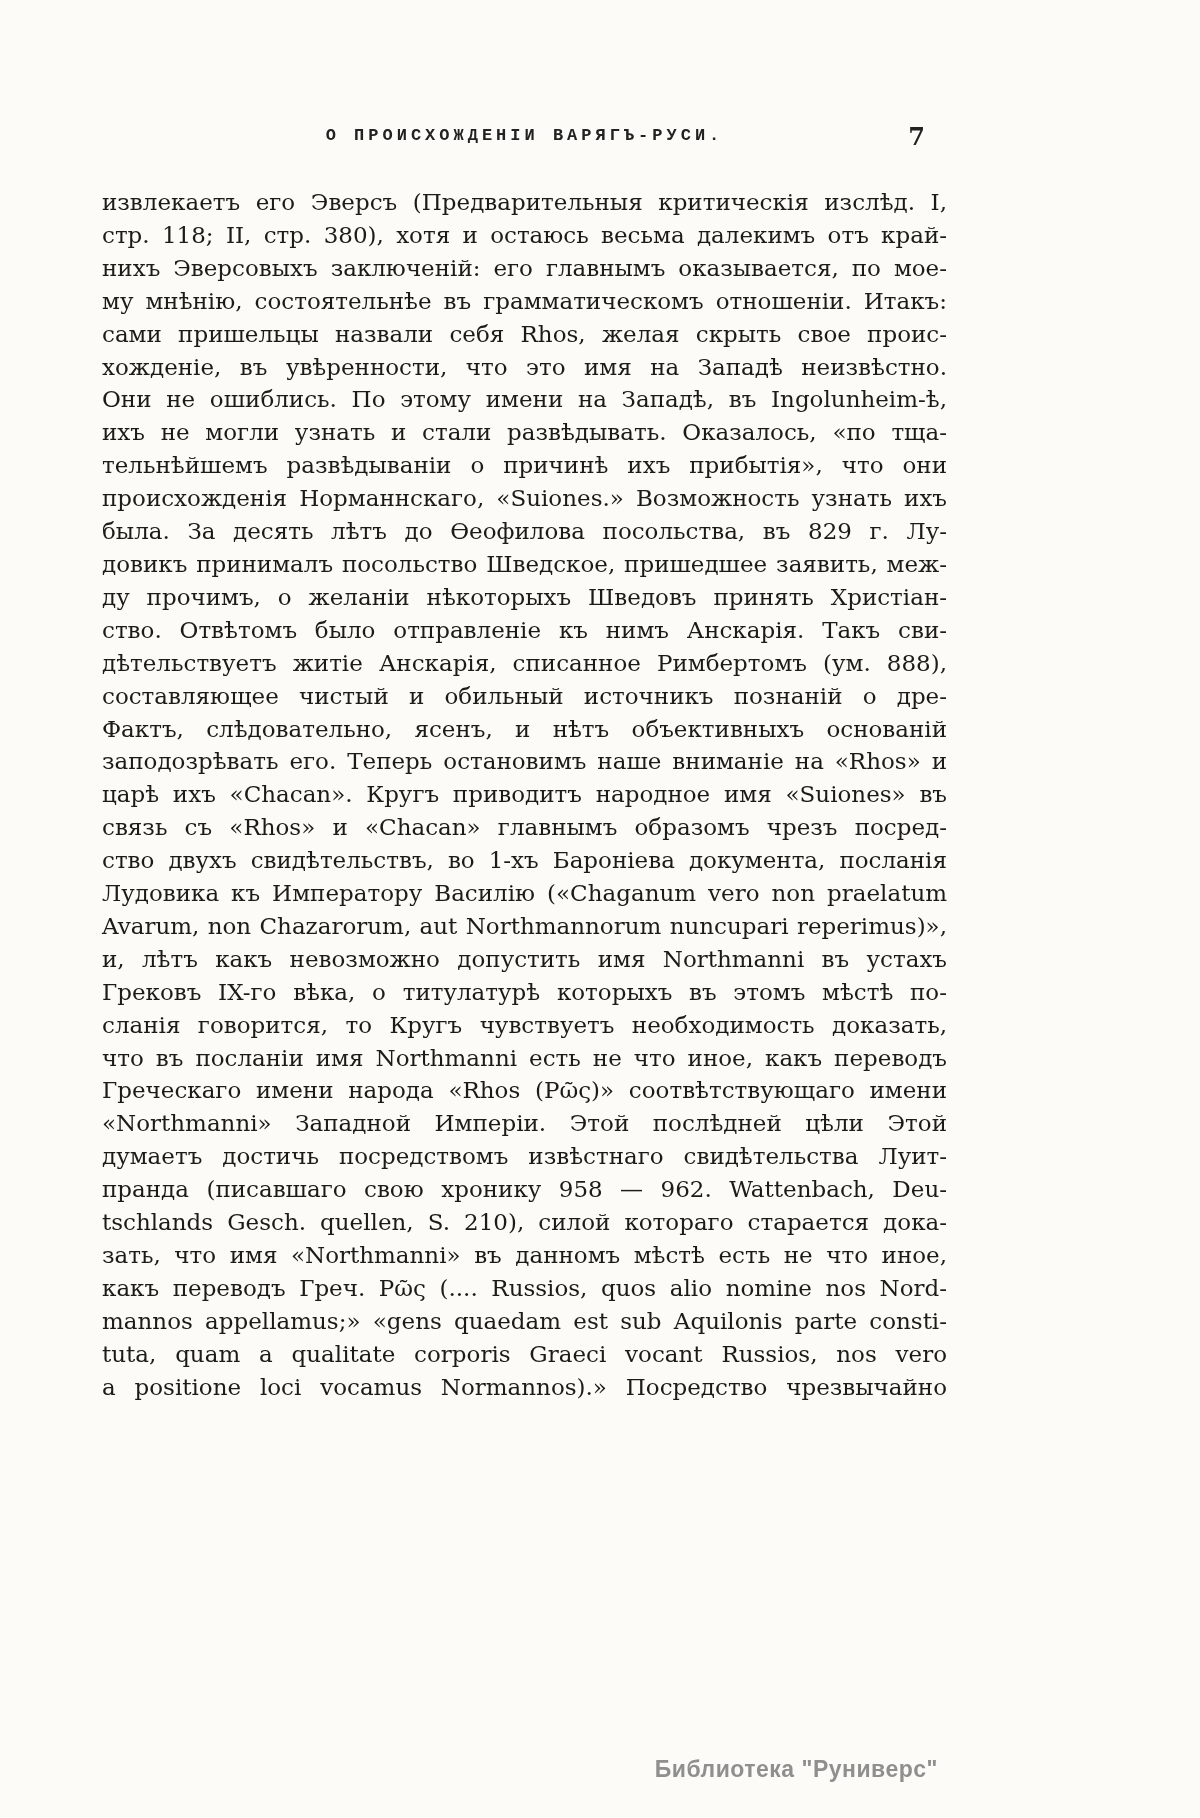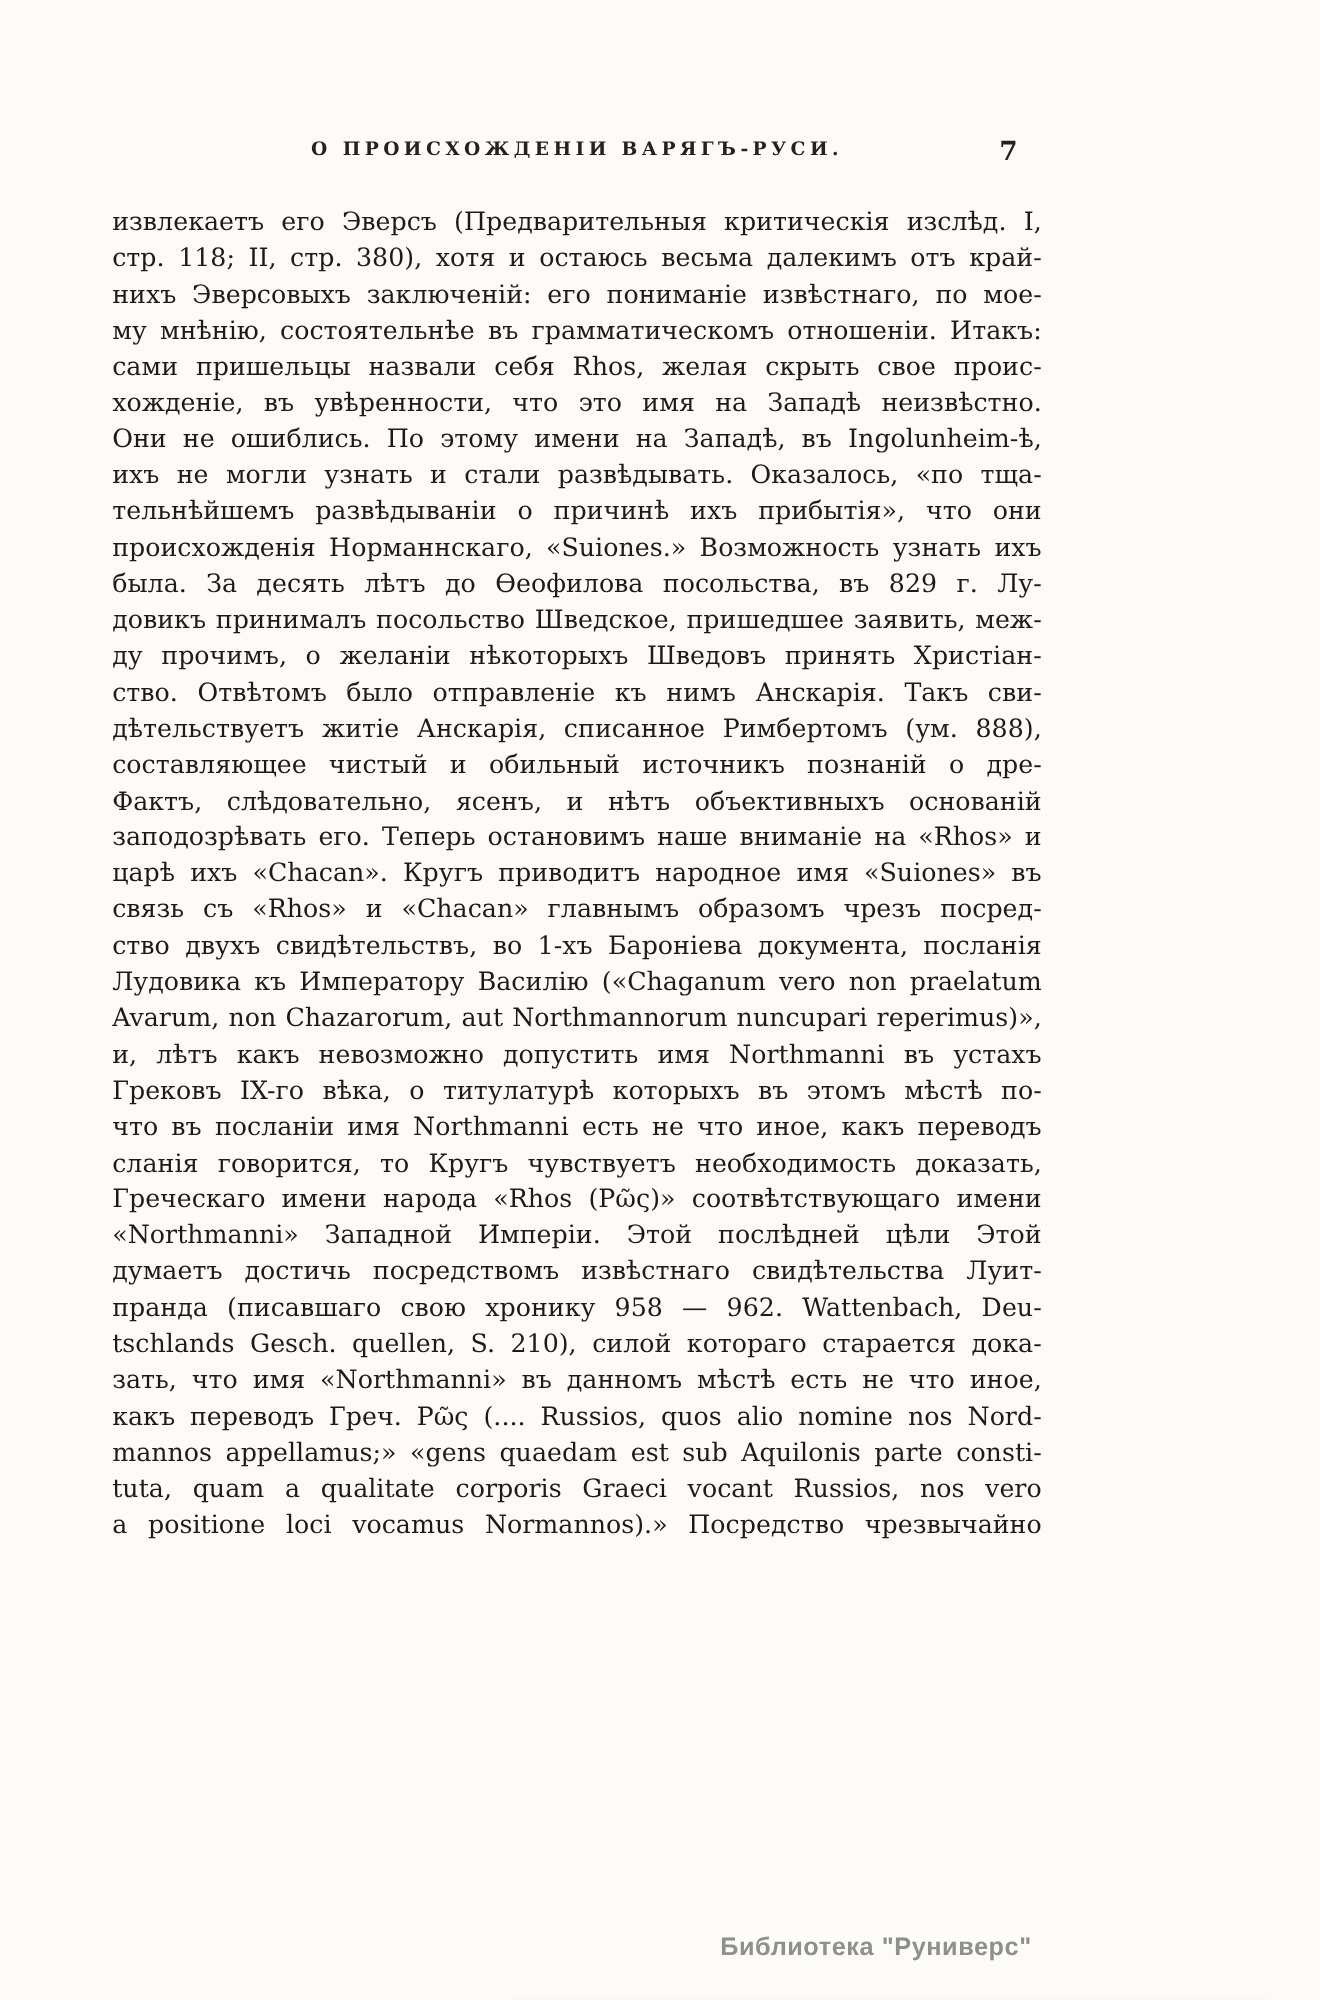--- a/index.html
+++ b/index.html
@@ -30,20 +30,21 @@
   .running-title {
     position: absolute;
     left: 0;
     right: 0;
     text-align: center;
     font-size: 17px;
     font-weight: bold;
     letter-spacing: 4px;
     color: #242220;
     white-space: nowrap;
+    font-family: Liberation Mono, monospace;
   }
   .page-number {
     position: absolute;
     right: 22px;
     top: -4px;
     font-size: 24px;
     font-weight: bold;
     color: #242220;
   }
   .body-lines {
@@ -74,21 +75,21 @@
 
 <div class="page">
   <div class="text-block">
     <div class="header-row">
       <div class="running-title">О ПРОИСХОЖДЕНІИ ВАРЯГЪ-РУСИ.</div>
       <div class="page-number">7</div>
     </div>
     <div class="body-lines">
         <div class="line">извлекаетъ его Эверсъ (Предварительныя критическія изслѣд. I,</div>
         <div class="line">стр. 118; II, стр. 380), хотя и остаюсь весьма далекимъ отъ край-</div>
-        <div class="line">нихъ Эверсовыхъ заключеній: его пониманіе извѣстнаго, по мое-</div>
+        <div class="line">нихъ Эверсовыхъ заключеній: его главнымъ оказывается, по мое-</div>
         <div class="line">му мнѣнію, состоятельнѣе въ грамматическомъ отношеніи. Итакъ:</div>
         <div class="line">сами пришельцы назвали себя Rhos, желая скрыть свое проис-</div>
         <div class="line">хожденіе, въ увѣренности, что это имя на Западѣ неизвѣстно.</div>
         <div class="line">Они не ошиблись. По этому имени на Западѣ, въ Ingolunheim-ѣ,</div>
         <div class="line">ихъ не могли узнать и стали развѣдывать. Оказалось, «по тща-</div>
         <div class="line">тельнѣйшемъ развѣдываніи о причинѣ ихъ прибытія», что они</div>
         <div class="line">происхожденія Норманнскаго, «Suiones.» Возможность узнать ихъ</div>
         <div class="line">была. За десять лѣтъ до Ѳеофилова посольства, въ 829 г. Лу-</div>
         <div class="line">довикъ принималъ посольство Шведское, пришедшее заявить, меж-</div>
         <div class="line">ду прочимъ, о желаніи нѣкоторыхъ Шведовъ принять Христіан-</div>
@@ -97,22 +98,22 @@
         <div class="line">составляющее чистый и обильный источникъ познаній о дре-</div>
         <div class="line">Фактъ, слѣдовательно, ясенъ, и нѣтъ объективныхъ основаній</div>
         <div class="line">заподозрѣвать его. Теперь остановимъ наше вниманіе на «Rhos» и</div>
         <div class="line">царѣ ихъ «Chacan». Кругъ приводитъ народное имя «Suiones» въ</div>
         <div class="line">связь съ «Rhos» и «Chacan» главнымъ образомъ чрезъ посред-</div>
         <div class="line">ство двухъ свидѣтельствъ, во 1-хъ Бароніева документа, посланія</div>
         <div class="line">Лудовика къ Императору Василію («Chaganum vero non praelatum</div>
         <div class="line">Avarum, non Chazarorum, aut Northmannorum nuncupari reperimus)»,</div>
         <div class="line">и, лѣтъ какъ невозможно допустить имя Northmanni въ устахъ</div>
         <div class="line">Грековъ IX-го вѣка, о титулатурѣ которыхъ въ этомъ мѣстѣ по-</div>
+        <div class="line">сланія говорится, то Кругъ чувствуетъ необходимость доказать,</div>
         <div class="line">что въ посланіи имя Northmanni есть не что иное, какъ переводъ</div>
-        <div class="line">сланія говорится, то Кругъ чувствуетъ необходимость доказать,</div>
         <div class="line">Греческаго имени народа «Rhos (Ρῶς)» соотвѣтствующаго имени</div>
         <div class="line">«Northmanni» Западной Имперіи. Этой послѣдней цѣли Этой</div>
         <div class="line">думаетъ достичь посредствомъ извѣстнаго свидѣтельства Луит-</div>
         <div class="line">пранда (писавшаго свою хронику 958 — 962. Wattenbach, Deu-</div>
         <div class="line">tschlands Gesch. quellen, S. 210), силой котораго старается дока-</div>
         <div class="line">зать, что имя «Northmanni» въ данномъ мѣстѣ есть не что иное,</div>
         <div class="line">какъ переводъ Греч. Ρῶς (.... Russios, quos alio nomine nos Nord-</div>
         <div class="line">mannos appellamus;» «gens quaedam est sub Aquilonis parte consti-</div>
         <div class="line">tuta, quam a qualitate corporis Graeci vocant Russios, nos vero</div>
         <div class="line">a positione loci vocamus Normannos).» Посредство чрезвычайно</div>

